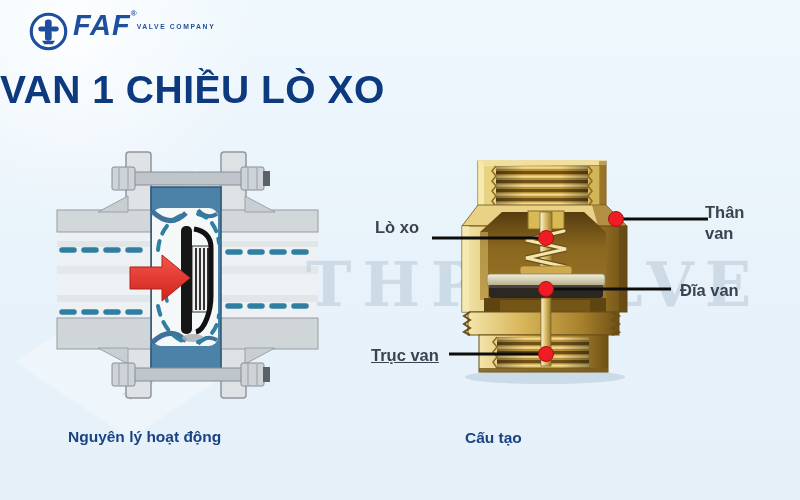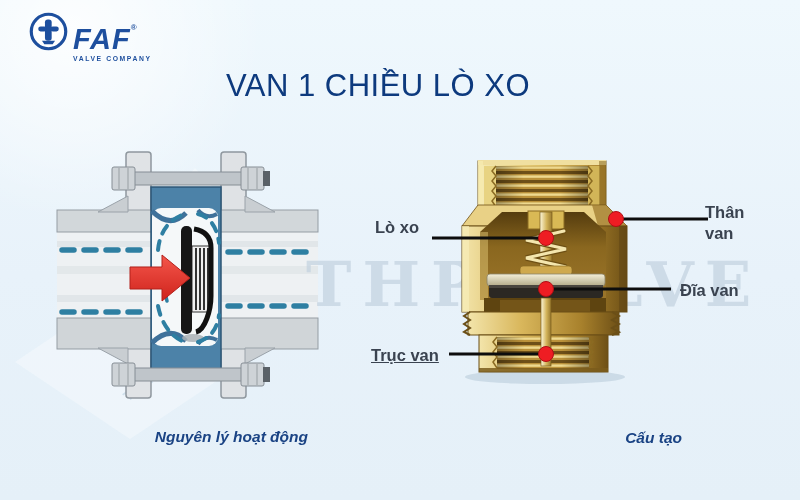--- a/index.html
+++ b/index.html
@@ -12,45 +12,45 @@
   .bg-glow {
     position:absolute; inset:0;
     background:radial-gradient(circle at 9% 6%, rgba(255,255,255,.85) 0%, rgba(255,255,255,0) 22%);
     pointer-events:none;
   }
   svg.art { position:absolute; left:0; top:0; width:800px; height:500px; }
 
   
   .logo { position:absolute; left:28px; top:11px; display:flex; align-items:flex-start; gap:4px; }
   .logo-icon { width:41px; height:41px; flex:0 0 auto; }
-  .logo-textcol { display:flex; flex-direction:column; margin-top:16px; }
+  .logo-textcol { display:flex; flex-direction:row; margin-top:2px;align-items:center; }
   .logo-brandrow { display:flex; align-items:flex-start; line-height:0.85; }
   .logo-brand { font-size:29px; font-weight:800; color:#1e4f9e; letter-spacing:1px; font-style:italic; }
   .logo-reg { font-size:8px; font-weight:700; color:#1e4f9e; margin-top:-2px; }
   .logo-tagline { font-size:6.8px; font-weight:700; color:#1e4f9e; letter-spacing:1.6px; margin-top:3px; white-space:nowrap; }
 
   
   .title {
-    position:absolute; left:0; top:68px; width:756px; text-align:center;
-    font-size:31px; font-weight:400; color:#0d3a7e; letter-spacing:.5px;
+    position:absolute; left:0; top:68px; width:756px; text-align:left;
+    font-size:39px; font-weight:700; color:#0d3a7e; letter-spacing:.5px;
   }
 
   
   .part-label {
     position:absolute; font-size:16.5px; font-weight:600; color:#3a4350;
     line-height:1.25; white-space:nowrap;
   }
   .part-label.wrap { white-space:normal; text-align:left; }
 
   
   .caption {
-    position:absolute; font-size:15.5px; font-weight:700; color:#1a4384; text-align:right;font-style:italic;
+    position:absolute; font-size:15.5px; font-weight:700; color:#1a4384; text-align:left;
   }
   .caption-left { left:68px;  top:428px; width:240px; }
-  .caption-right{ left:482px; top:429px; width:200px; }
+  .caption-right{ left:465px; top:429px; width:200px; }
 </style>
 </head>
 <body>
 
 <div class="canvas">
   <div class="bg-glow"></div>
 
   <svg class="art" viewBox="0 0 800 500">
     <defs>
       <linearGradient id="gRed" x1="0" y1="0" x2="0" y2="1">

